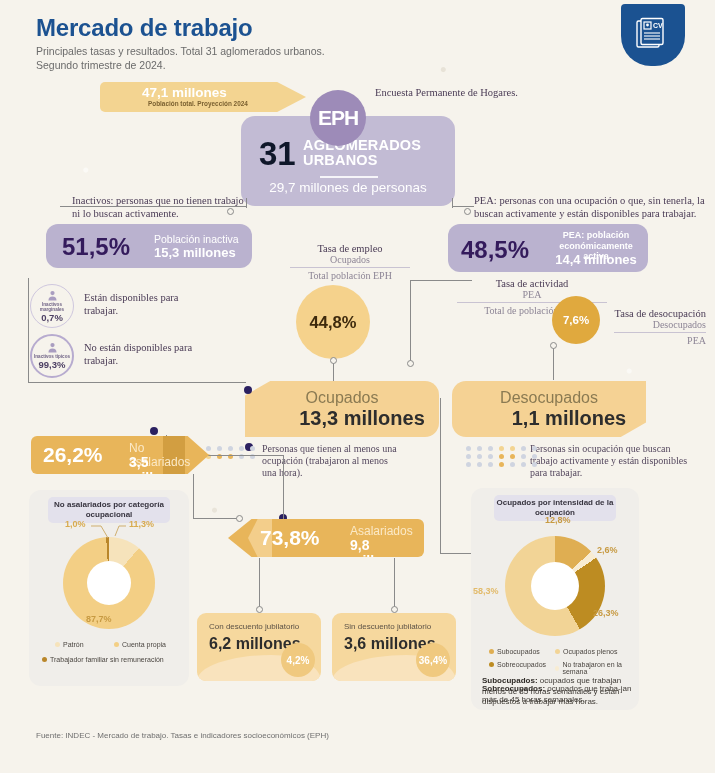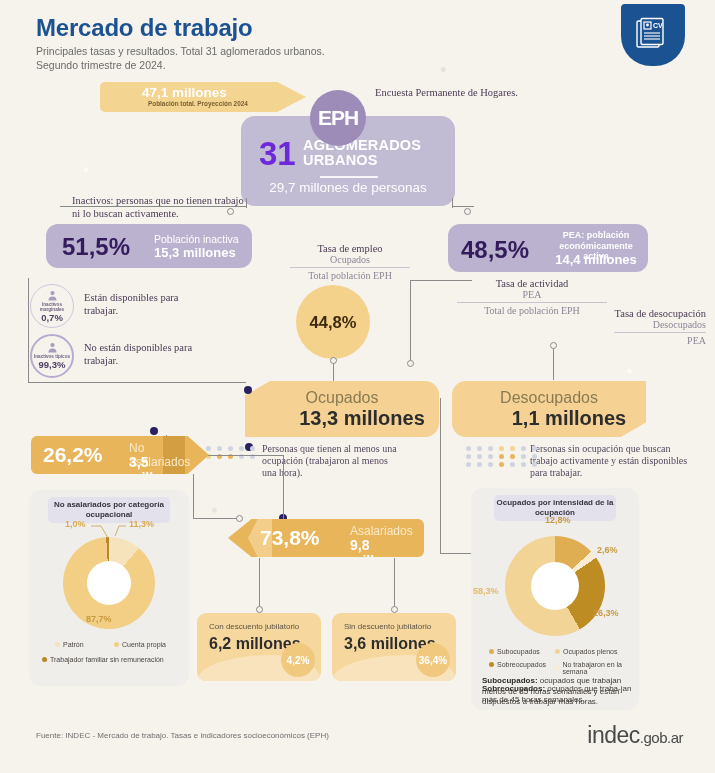--- a/index.html
+++ b/index.html
@@ -48,21 +48,21 @@
   
   #eph-circle { left: 310px; top: 90px; width: 56px; height: 56px; border-radius: 50%;
     background: #9d8bb8; display:flex; align-items:center; justify-content:center;
     color:#fff; font-weight:bold; font-size:21px; letter-spacing:-1px; z-index: 5;}
   #eph-note { left: 375px; top: 86px; width: 190px; font-family:"Liberation Serif", serif;
     font-size:10.5px; line-height:13px; color:#4a3b55;}
 
   
   #card-aglomerados { left: 241px; top: 116px; width: 214px; height: 90px;
     background: #c2bbd4; border-radius: 14px; }
-  #card-aglomerados .num { position:absolute; left:18px; top:21px; font-size:33px; font-weight:bold; color:#6d28d9; line-height:33px;}
+  #card-aglomerados .num { position:absolute; left:18px; top:21px; font-size:33px; font-weight:bold; color:#0f172a; line-height:33px;}
   #card-aglomerados .lab { position:absolute; left:62px; top:22px; font-size:14.5px; font-weight:bold; color:#fff; line-height:15px; letter-spacing:.2px;}
   #card-aglomerados .rule { position:absolute; left:79px; top:60px; width:58px; height:1.5px; background:#fff; opacity:.85;}
   #card-aglomerados .sub { position:absolute; left:0; top:64px; width:214px; text-align:center; font-size:13.5px; color:#fff;}
 
   
   .serif-note { font-family:"Liberation Serif", serif; font-size:10.5px; line-height:13px; color:#4a3b55;}
   #note-inactivos { left: 72px; top: 194px; width: 180px;}
   #note-pea { left: 474px; top: 194px; width: 236px;}
 
   
@@ -249,20 +249,21 @@
   </div>
 
   <div class="ln lnh abs" style="left:60px; top:206px; width:186px;"></div>
   <div class="ln lnv abs" style="left:246px; top:198px; height:10px;"></div>
   <div class="ln lnh abs" style="left:452px; top:206px; width:22px;"></div>
   <div class="ln lnv abs" style="left:452px; top:198px; height:10px;"></div>
   <div class="endcirc abs" style="left:227px; top:208px;"></div>
   <div class="endcirc abs" style="left:464px; top:208px;"></div>
 
   <div class="abs serif-note" id="note-inactivos">Inactivos: personas que no tienen trabajo ni lo buscan activamente.</div>
+  <div class="abs serif-note" id="note-pea">PEA: personas con una ocupación o que, sin tenerla, la buscan activamente y están disponibles para trabajar.</div>
 
   <div class="abs" id="card-inactiva">
     <div class="pct">51,5%</div>
     <div class="l1">Población inactiva</div>
     <div class="l2">15,3 millones</div>
   </div>
 
   <div class="abs" id="card-pea">
     <div class="pct">48,5%</div>
     <div class="l1">PEA: población económicamente activa</div>
@@ -302,20 +303,21 @@
     <div class="t3">Total de población EPH</div>
   </div>
   <div class="abs formula" id="f-desocup">
     <div class="t1">Tasa de desocupación</div>
     <div class="t2">Desocupados</div>
     <div class="bar"></div>
     <div class="t3">PEA</div>
   </div>
 
   <div class="abs" id="circ-empleo">44,8%</div>
+  <div class="abs" id="circ-desoc">7,6%</div>
 
   <div class="abs" id="ppl-grid">
     <span class="pg"><span class="h" style="background:#b3aac6"></span><span class="b" style="background:#b3aac6"></span></span>
     <span class="pg"><span class="h" style="background:#b3aac6"></span><span class="b" style="background:#b3aac6"></span></span>
     <span class="pg"><span class="h" style="background:#b3aac6"></span><span class="b" style="background:#b3aac6"></span></span>
     <span class="pg"><span class="h" style="background:#b3aac6"></span><span class="b" style="background:#b3aac6"></span></span>
     <span class="pg"><span class="h" style="background:#b3aac6"></span><span class="b" style="background:#b3aac6"></span></span>
     <span class="pg"><span class="h" style="background:#ded9e6"></span><span class="b" style="background:#ded9e6"></span></span>
     <span class="pg"><span class="h" style="background:#ded9e6"></span><span class="b" style="background:#ded9e6"></span></span>
     <span class="pg"><span class="h" style="background:#ded9e6"></span><span class="b" style="background:#ded9e6"></span></span>
@@ -498,17 +500,14 @@
     <div class="deftext" style="left:11px; top:188px;">
       <b>Subocupados:</b><span> ocupados que trabajan menos de 35 horas semanales y están dispuestos a trabajar más horas.</span>
     </div>
   </div>
 
   <div class="deftext abs" style="left:482px; top:684px;">
     <b>Sobreocupados:</b><span> ocupados que traba-jan más de 45 horas semanales.</span>
   </div>
 
   <div class="abs" id="footer-src">Fuente: INDEC - Mercado de trabajo. Tasas e indicadores socioeconómicos (EPH)</div>
-  <div class="abs" id="brand">
-    <b>indec</b><span class="gob">.gob.ar</span>
-  </div>
 
 </div>
 
 </body></html>

